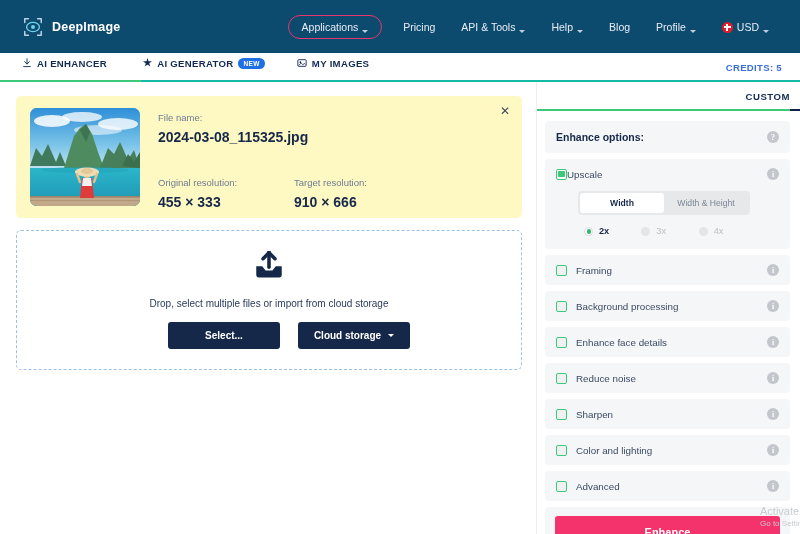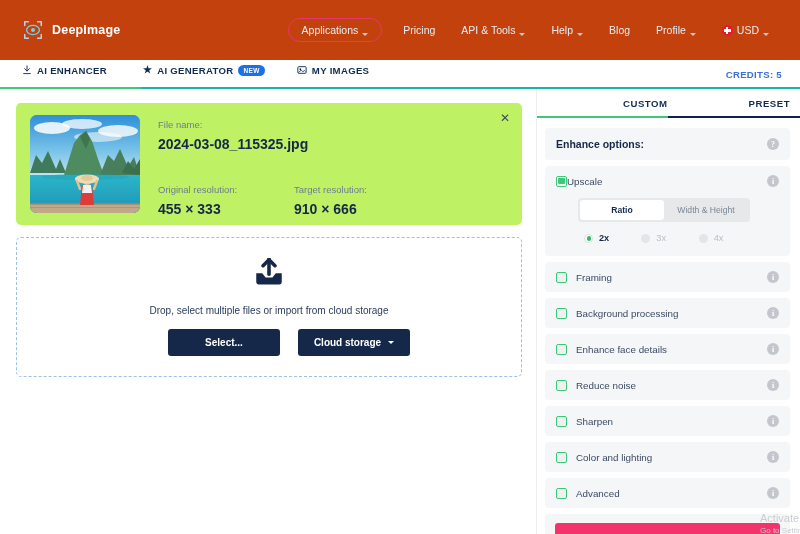--- a/index.html
+++ b/index.html
@@ -11,22 +11,22 @@
   }
   .app {
     position: relative;
     width: 800px; height: 534px;
     background: #ffffff;
     overflow: hidden;
   }
 
   
   .topnav {
-    height: 60px;
-    background: #c2410c;
+    height: 53px;
+    background: #0c4a6e;
     display: flex;
     align-items: center;
     padding: 0 18px 0 22px;
     position: relative;
   }
   .brand { display: flex; align-items: center; gap: 8px; }
   .brand-logo { width: 22px; height: 22px; position: relative; }
   .brand-name {
     color: #ffffff; font-size: 12.5px; font-weight: bold; letter-spacing: .2px;
   }
@@ -119,21 +119,21 @@
   .right {
     flex: 1;
     background: #ffffff;
     border-left: 1px solid #eceef1;
     padding: 0 10px 0 8px;
     position: relative;
   }
 
   
   .filecard {
-    background: #bef264;
+    background: #fef9c3;
     border-radius: 5px;
     padding: 12px 14px;
     display: flex;
     gap: 18px;
     position: relative;
     height: 122px;
   }
   .thumb {
     width: 110px; height: 98px;
     border-radius: 7px;
@@ -470,39 +470,36 @@
           </button>
         </div>
       </div>
     </div>
 
     <div class="right">
       <div class="panel-tabs">
         <div class="ptab active">
           <span>CUSTOM</span>
         </div>
-        <div class="ptab">
-          <span>PRESET</span>
-        </div>
       </div>
 
       <div class="opt-header">
         <span>Enhance options:</span>
         <span class="info-i">?</span>
       </div>
 
       <div class="opt-row block">
         <div class="opt-head-line">
           <span class="cbox checked"></span>
           <span>Upscale</span>
           <span class="info-i">i</span>
         </div>
         <div class="seg">
           <div class="seg-item on">
-            <span>Ratio</span>
+            <span>Width</span>
           </div>
           <div class="seg-item">
             <span>Width &amp; Height</span>
           </div>
         </div>
         <div class="ratios">
           <div class="ratio on">
             <span class="radio on"></span>
             <span class="ratio-lbl">2x</span>
           </div>

